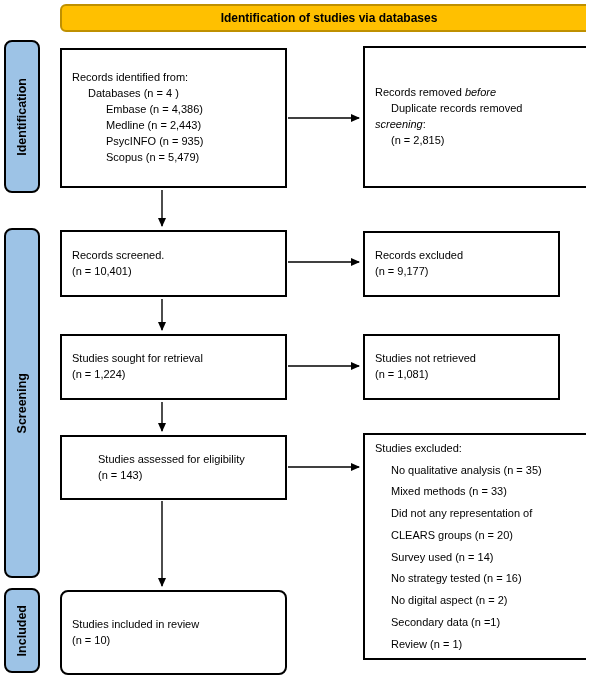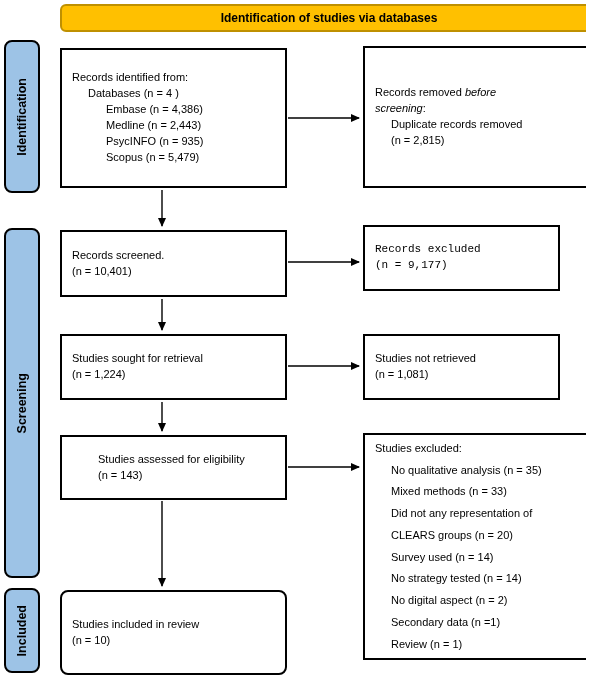--- a/index.html
+++ b/index.html
@@ -39,21 +39,21 @@
   }
   .box .ln{white-space:nowrap;}
   .ind-0{padding-left:0;}
   .ind-1{padding-left:16px;}
   .ind-2{padding-left:34px;}
   .it{font-style:italic;}
 
   .box-records-identified{left:60px; top:48px; width:227px; height:140px;}
   .box-records-removed{left:363px; top:46px; width:230px; height:142px;}
   .box-records-screened{left:60px; top:230px; width:227px; height:67px;}
-  .box-records-excluded{left:363px; top:225px; width:197px; height:66px;font-family:Liberation Mono, monospace;}
+  .box-records-excluded{left:363px; top:231px; width:197px; height:66px;}
   .box-studies-sought{left:60px; top:334px; width:227px; height:66px;}
   .box-studies-not-retrieved{left:363px; top:334px; width:197px; height:66px;}
   .box-studies-assessed{left:60px; top:435px; width:227px; height:65px;padding-left:36px;}
   .box-studies-excluded{left:363px; top:433px; width:237px; height:227px; line-height:1.4;justify-content:space-between;}
   .box-studies-included{left:60px; top:590px; width:227px; height:85px;border-radius:8px;}
 
   .arrows{position:absolute; left:0; top:0; width:603px; height:685px; pointer-events:none;}
 </style>
 </head>
 <body>
@@ -94,22 +94,22 @@
     <div class="ln ind-0">Records identified from:</div>
     <div class="ln ind-1">Databases (n = 4 )</div>
     <div class="ln ind-2">Embase (n = 4,386)</div>
     <div class="ln ind-2">Medline (n = 2,443)</div>
     <div class="ln ind-2">PsycINFO (n = 935)</div>
     <div class="ln ind-2">Scopus (n = 5,479)</div>
   </div>
 
   <div class="box box-records-removed">
     <div class="ln ind-0"><span>Records removed </span><span class="it">before</span></div>
+    <div class="ln ind-1">Duplicate records removed</div>
     <div class="ln ind-0"><span class="it">screening</span><span>:</span></div>
-    <div class="ln ind-1">Duplicate records removed</div>
     <div class="ln ind-1">(n = 2,815)</div>
   </div>
 
   <div class="box box-records-screened">
     <div class="ln ind-0">Records screened.</div>
     <div class="ln ind-0">(n = 10,401)</div>
   </div>
 
   <div class="box box-records-excluded">
     <div class="ln ind-0">Records excluded</div>
@@ -131,21 +131,21 @@
     <div class="ln ind-0">(n = 143)</div>
   </div>
 
   <div class="box box-studies-excluded">
     <div class="ln ind-0">Studies excluded:</div>
     <div class="ln ind-1">No qualitative analysis (n = 35)</div>
     <div class="ln ind-1">Mixed methods (n = 33)</div>
     <div class="ln ind-1">Did not any representation of</div>
     <div class="ln ind-1">CLEARS groups (n = 20)</div>
     <div class="ln ind-1">Survey used (n = 14)</div>
-    <div class="ln ind-1">No strategy tested (n = 14)</div>
+    <div class="ln ind-1">No strategy tested (n = 16)</div>
     <div class="ln ind-1">No digital aspect (n = 2)</div>
     <div class="ln ind-1">Secondary data (n =1)</div>
     <div class="ln ind-1">Review (n = 1)</div>
   </div>
 
   <div class="box box-studies-included">
     <div class="ln ind-0">Studies included in review</div>
     <div class="ln ind-0">(n = 10)</div>
   </div>
 

